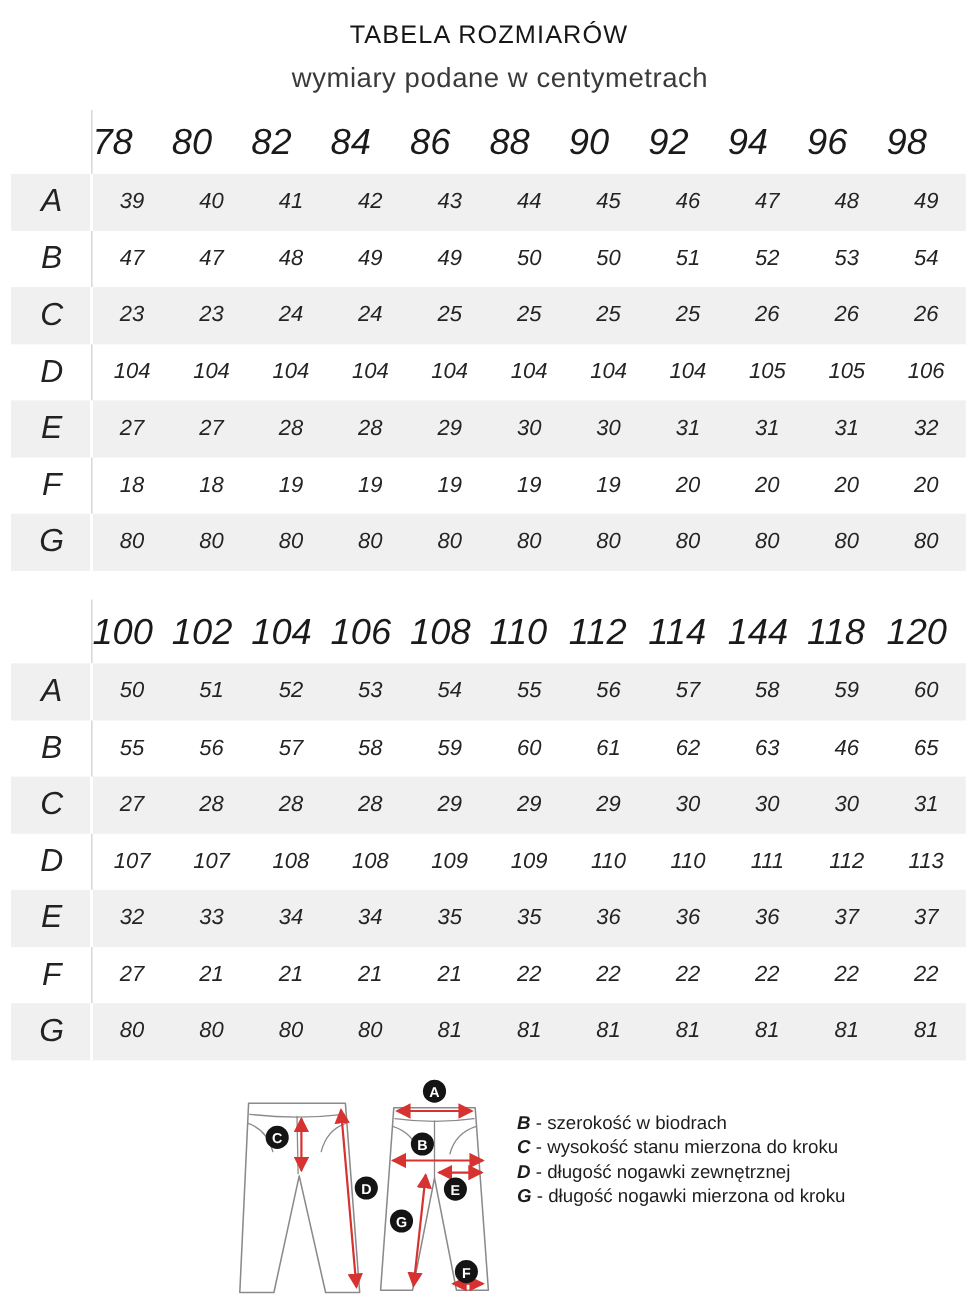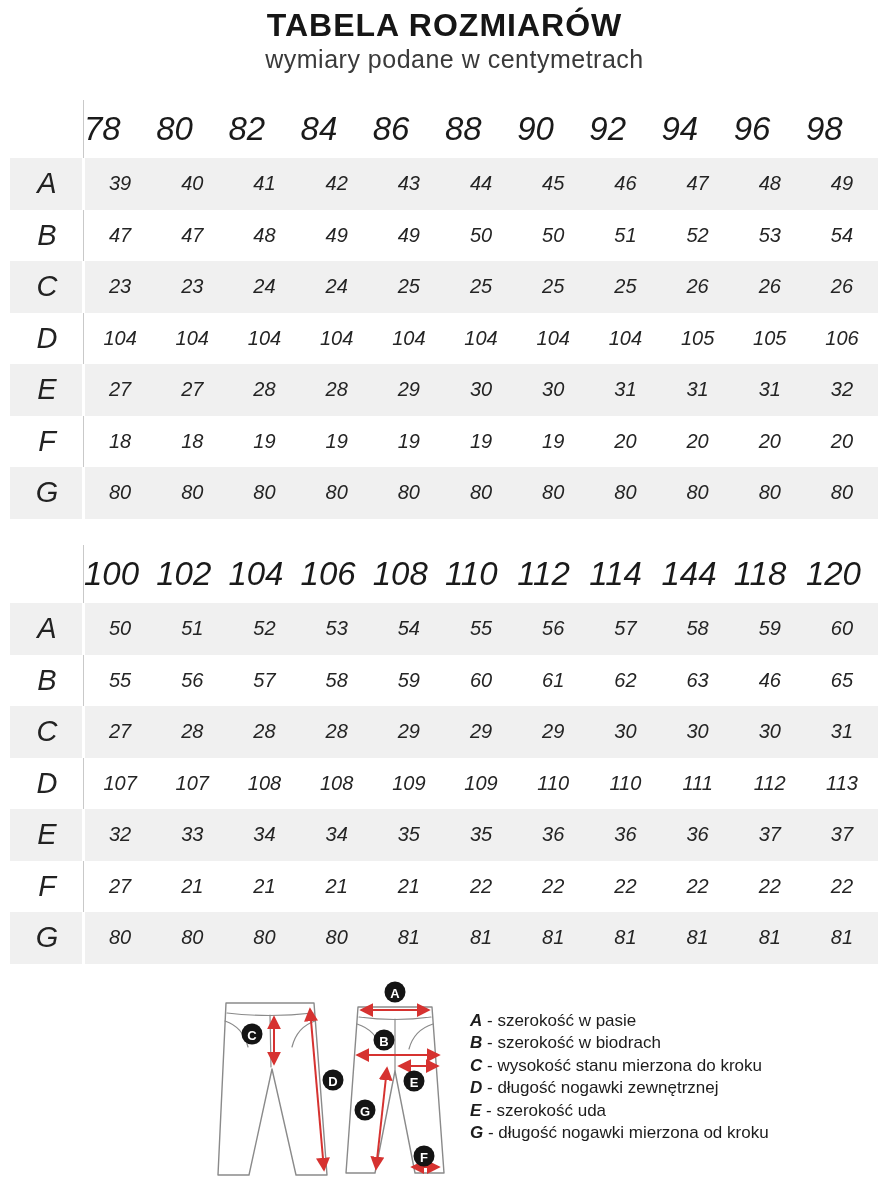--- a/index.html
+++ b/index.html
@@ -4,21 +4,21 @@
 <style>
   :root{
     --band:#f0f0f0; --text:#1d1d1b; --arrow:#d63230; --marker:#141414;
     --separator:#c9c9c9; --outline:#8a8a8a;
   }
   *{box-sizing:border-box;}
   body{margin:0;background:#fff;font-family:"Liberation Sans",sans-serif;}
   .page{position:relative;width:889px;height:1189px;background:#fff;overflow:hidden;color:var(--text);}
 
   .hdr{position:absolute;top:6px;left:0;width:100%;text-align:center;}
-  .hdr h1{margin:1px;font-size:32px;letter-spacing:1px;font-weight:700;color:#161616;}
+  .hdr h1{margin:12px;font-size:23px;letter-spacing:1px;font-weight:400;color:#161616;}
   .hdr .sub{font-size:25px;font-weight:400;color:#3a3a3a;margin-top:0;letter-spacing:.5px;margin-left:20px;}
 
   .size-table{position:absolute;left:0;right:0;}
   #table-0{top:100px;}
   #table-1{top:545px;}
   .sep-line{position:absolute;left:83px;top:0;height:100%;width:1px;background:var(--separator);}
   .trow{display:flex;align-items:center;margin:0 11px 0 10px;position:relative;}
   .header-row{height:58px;}
   .body-row{height:51.5px;}
   .body-row.band{background:linear-gradient(90deg,var(--band) 0px,var(--band) 72px,#fff 72px,#fff 75px,var(--band) 75px,var(--band) 100%);}
@@ -337,21 +337,19 @@
           <text x="226" y="180" class="marker-letter">F</text>
         </g>
         <g>
           <circle cx="167" cy="133" r="10.5" class="marker-circle"></circle>
           <text x="167" y="134" class="marker-letter">G</text>
         </g>
       </svg>
   </div>
 
   <ul class="legend" id="legend">
-      <li class="legend-item"><span class="legend-letter">A</span><span class="legend-dash"> - </span><span class="legend-text">szerokość w pasie</span></li>
       <li class="legend-item"><span class="legend-letter">B</span><span class="legend-dash"> - </span><span class="legend-text">szerokość w biodrach</span></li>
       <li class="legend-item"><span class="legend-letter">C</span><span class="legend-dash"> - </span><span class="legend-text">wysokość stanu mierzona do kroku</span></li>
       <li class="legend-item"><span class="legend-letter">D</span><span class="legend-dash"> - </span><span class="legend-text">długość nogawki zewnętrznej</span></li>
-      <li class="legend-item"><span class="legend-letter">E</span><span class="legend-dash"> - </span><span class="legend-text">szerokość uda</span></li>
       <li class="legend-item"><span class="legend-letter">G</span><span class="legend-dash"> - </span><span class="legend-text">długość nogawki mierzona od kroku</span></li>
     </ul>
 
 </div>
 
 </body></html>

